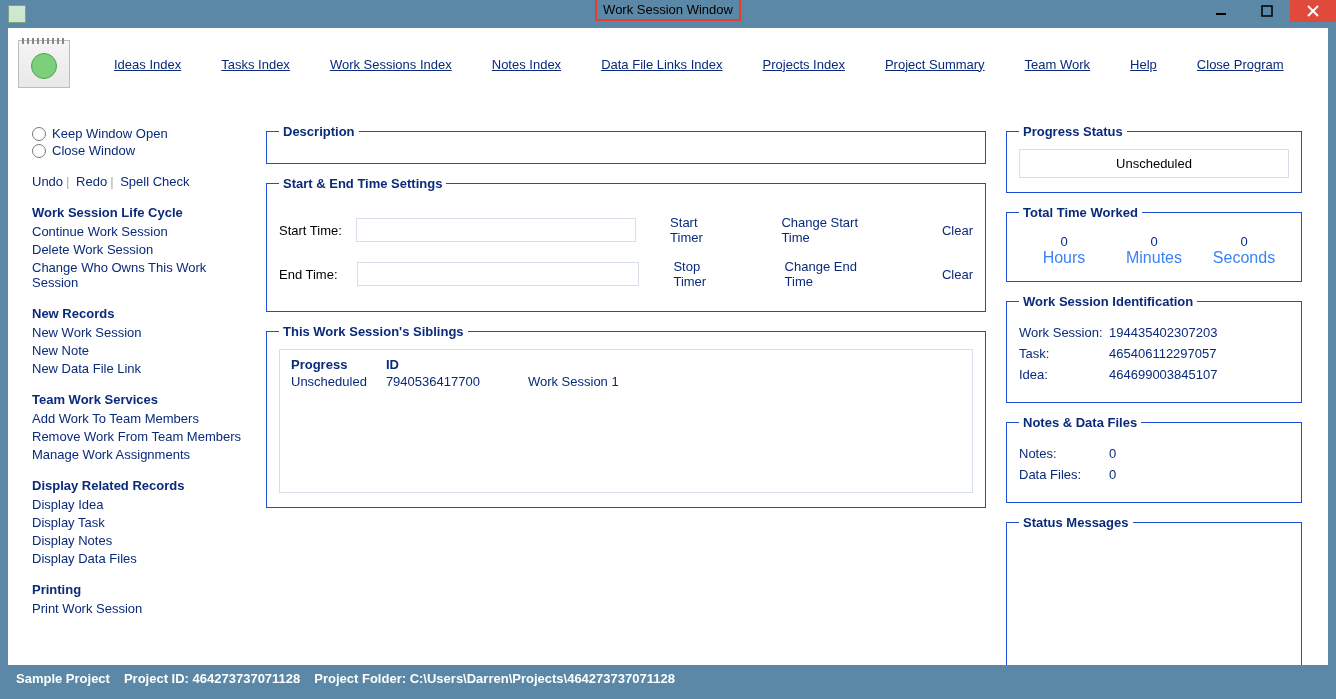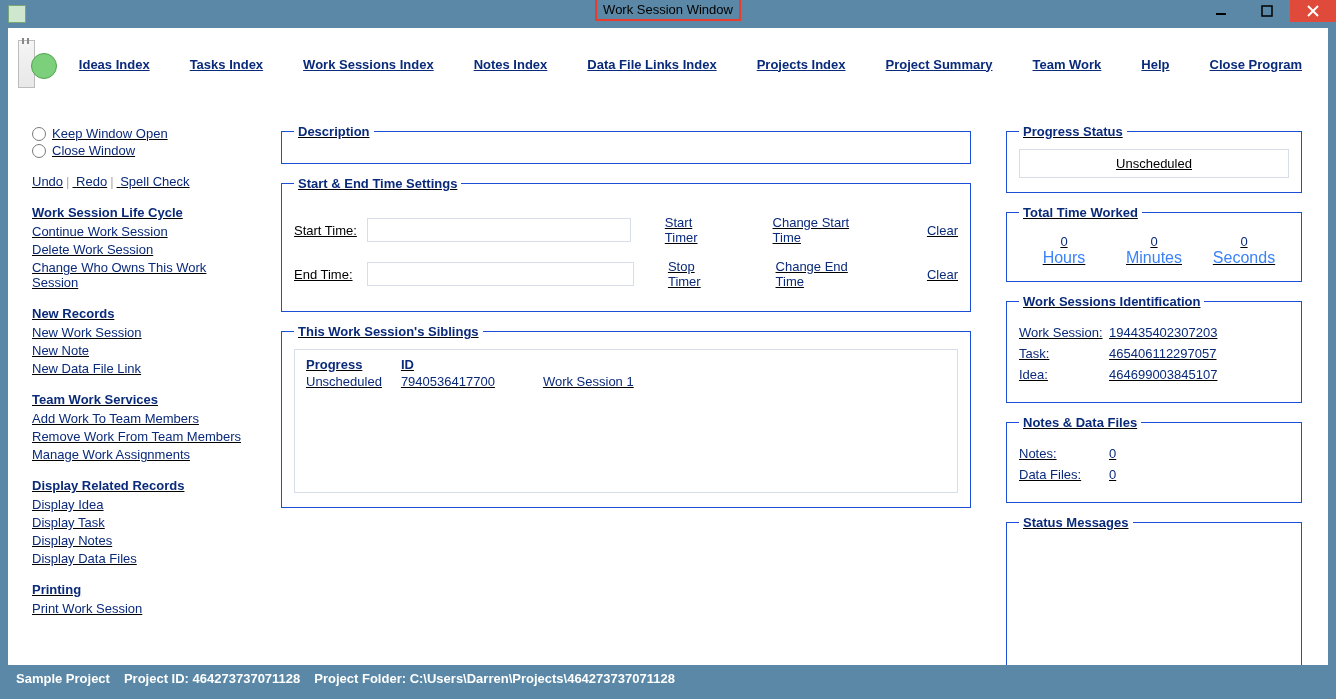--- a/index.html
+++ b/index.html
@@ -94,33 +94,32 @@
   .topmenu .logo .spiral {
     position:absolute; top:-3px; left:3px; right:3px; height:6px;
     background: repeating-linear-gradient(90deg,#888 0 2px,transparent 2px 5px);
   }
   .topmenu .logo .clock {
     position:absolute; left:12px; top:12px; width:24px; height:24px;
     border-radius:50%; background:#7cd07c; border:1px solid #4fa34f;
   }
   .topmenu a.menu {
     color:#0a2a7a;
-    font-weight:bold;
+    font-weight:normal;
     text-decoration:underline;
     padding: 0 20px;
     white-space:nowrap;
   }
 
   .body {
     position:absolute;
     left:0; right:0; top:96px; bottom:0;
     display:grid;
     grid-template-columns: 248px 1fr 332px;
-    gap:15px;
-    text-decoration:underline;
+    gap:0;
   }
 
   .sidebar {
     padding-left:24px;
   }
   .radio-row { display:flex; align-items:center; gap:6px; color:#0a2a7a; margin:2px 0;}
   .radio-dot {
     width:12px;height:12px;border:1px solid #7a7a7a;border-radius:50%;background:#fff;
   }
   .sidebar .inline-links { margin-top:16px; }
@@ -343,21 +342,21 @@
                 <div class="ttw-lbl">Minutes</div>
               </div>
             <div class="ttw-col">
                 <div class="ttw-val">0</div>
                 <div class="ttw-lbl">Seconds</div>
               </div>
           </div>
         </fieldset>
 
         <fieldset>
-          <legend>Work Sessions Identification</legend>
+          <legend>Work Session Identification</legend>
           <div class="kv">
               <span class="k">Work Session:</span>
               <span>194435402307203</span>
             </div>
           <div class="kv">
               <span class="k">Task:</span>
               <span>465406112297057</span>
             </div>
           <div class="kv">
               <span class="k">Idea:</span>

